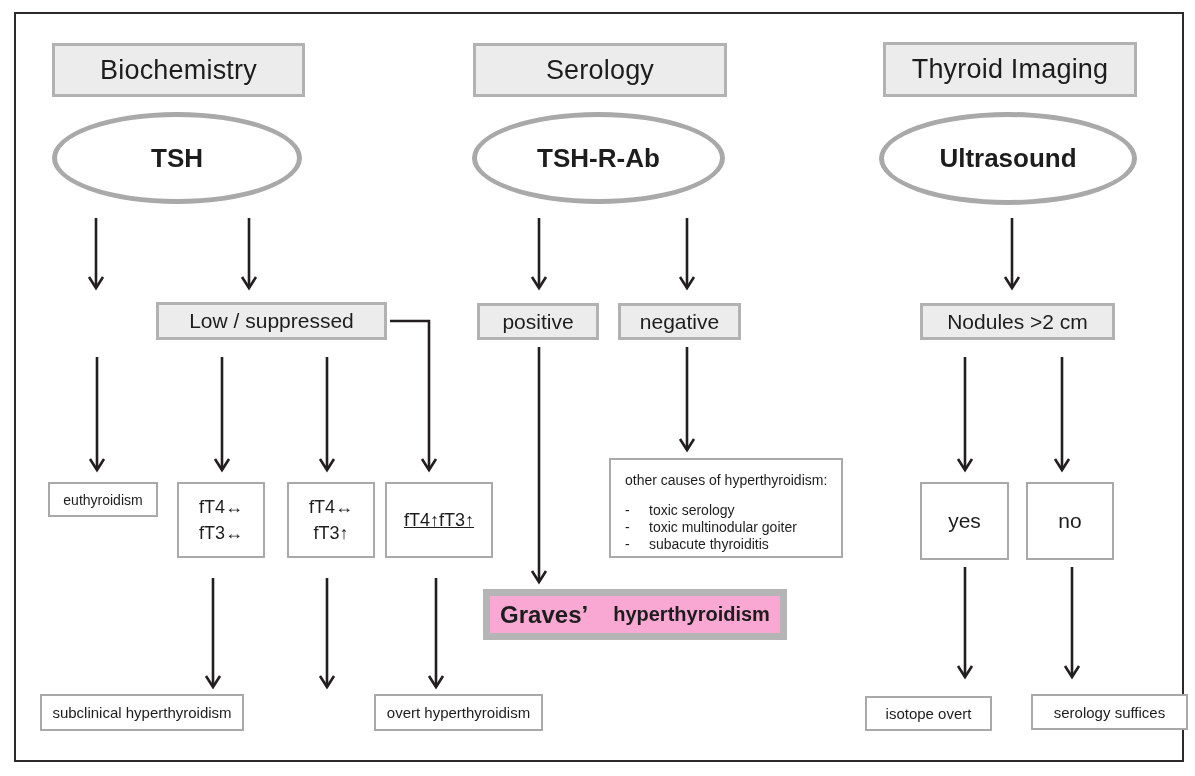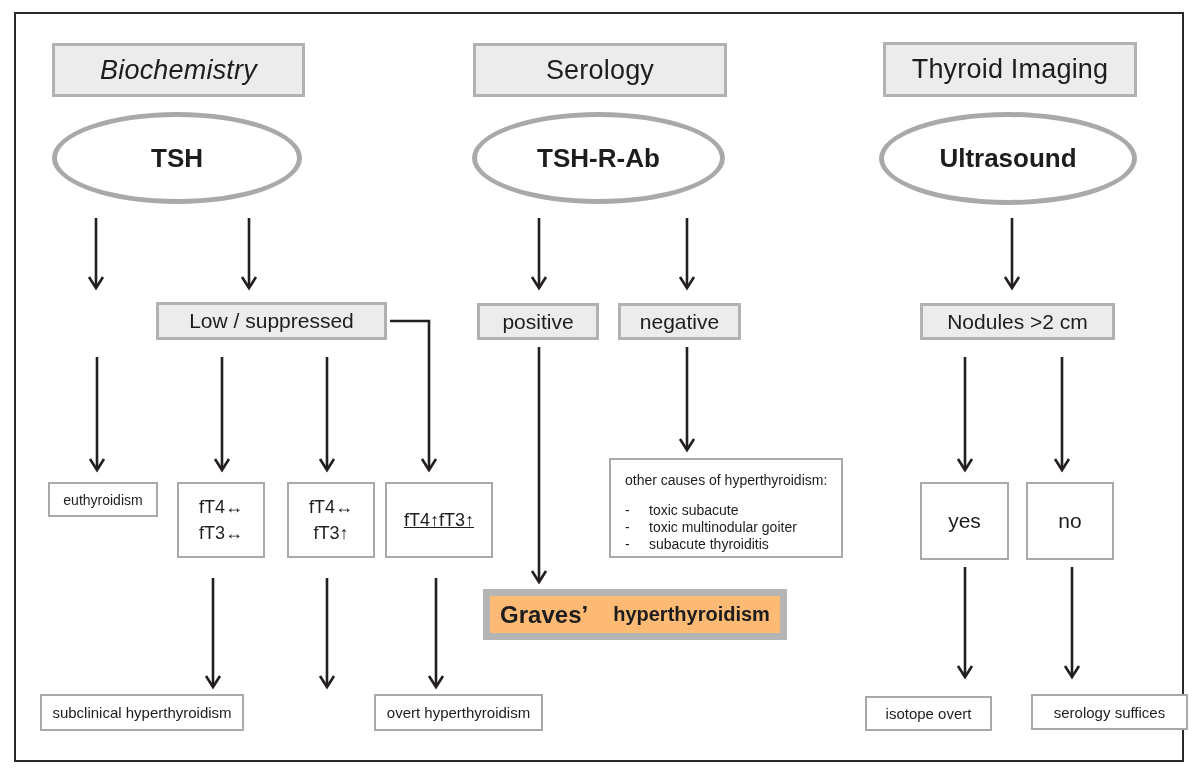--- a/index.html
+++ b/index.html
@@ -36,36 +36,36 @@
   .yesno-box{font-size:21px;}
   .other-box{
     background:#ffffff;border:2px solid var(--thin-border,#a9a9a9);
     font-size:14px;text-align:left;display:block;padding:12px 10px 16px 14px;
   }
   .other-title{margin-bottom:14px;}
   .other-list{margin:0;padding:0;list-style:none;}
   .other-item{display:flex;margin-bottom:1px;}
   .dash{width:24px;flex:0 0 24px;}
   .graves-box{
-    background:#fdba74;border:7px solid var(--graves-border,#b5b5b5);
+    background:#f9a8d4;border:7px solid var(--graves-border,#b5b5b5);
     font-weight:bold;
     gap:18px;
   }
   .graves-lead{font-size:24px;}
   .graves-rest{font-size:20px;margin-left:7px;}
   #arrows{position:absolute;left:0;top:0;pointer-events:none;}
   .arrow{stroke:var(--arrow,#231f20);stroke-width:2.6;fill:none;}
 </style>
 </head>
 <body>
 
 <div id="canvas">
   <div id="frame"></div>
 
-  <div class="abs header-box" style="left:52px;top:43px;width:253px;height:54px;font-style:italic;">Biochemistry</div>
+  <div class="abs header-box" style="left:52px;top:43px;width:253px;height:54px;">Biochemistry</div>
   <div class="abs header-box" style="left:473px;top:43px;width:254px;height:54px;">Serology</div>
   <div class="abs header-box" style="left:883px;top:42px;width:254px;height:55px;">Thyroid Imaging</div>
 
   <div class="abs ellipse" style="left:52px;top:112px;width:250px;height:92px;">TSH</div>
   <div class="abs ellipse" style="left:472px;top:112px;width:253px;height:92px;">TSH-R-Ab</div>
   <div class="abs ellipse" style="left:879px;top:112px;width:258px;height:93px;">Ultrasound</div>
 
   <div class="abs decision-box" style="left:156px;top:302px;width:231px;height:38px;">Low / suppressed</div>
   <div class="abs decision-box" style="left:477px;top:303px;width:122px;height:37px;">positive</div>
   <div class="abs decision-box" style="left:618px;top:303px;width:123px;height:37px;">negative</div>
@@ -87,21 +87,21 @@
   </div>
 
   <div class="abs result-box outcome-box" style="left:40px;top:694px;width:204px;height:37px;">subclinical hyperthyroidism</div>
   <div class="abs result-box outcome-box" style="left:374px;top:694px;width:169px;height:37px;">overt hyperthyroidism</div>
 
   <div class="abs other-box" style="left:609px;top:458px;width:234px;height:100px;">
     <div class="other-title">other causes of hyperthyroidism:</div>
     <ul class="other-list">
       <li class="other-item">
         <span class="dash">-</span>
-        <span>toxic subacute</span>
+        <span>toxic serology</span>
       </li>
       <li class="other-item">
         <span class="dash">-</span>
         <span>toxic multinodular goiter</span>
       </li>
       <li class="other-item">
         <span class="dash">-</span>
         <span>subacute thyroiditis</span>
       </li>
     </ul>

